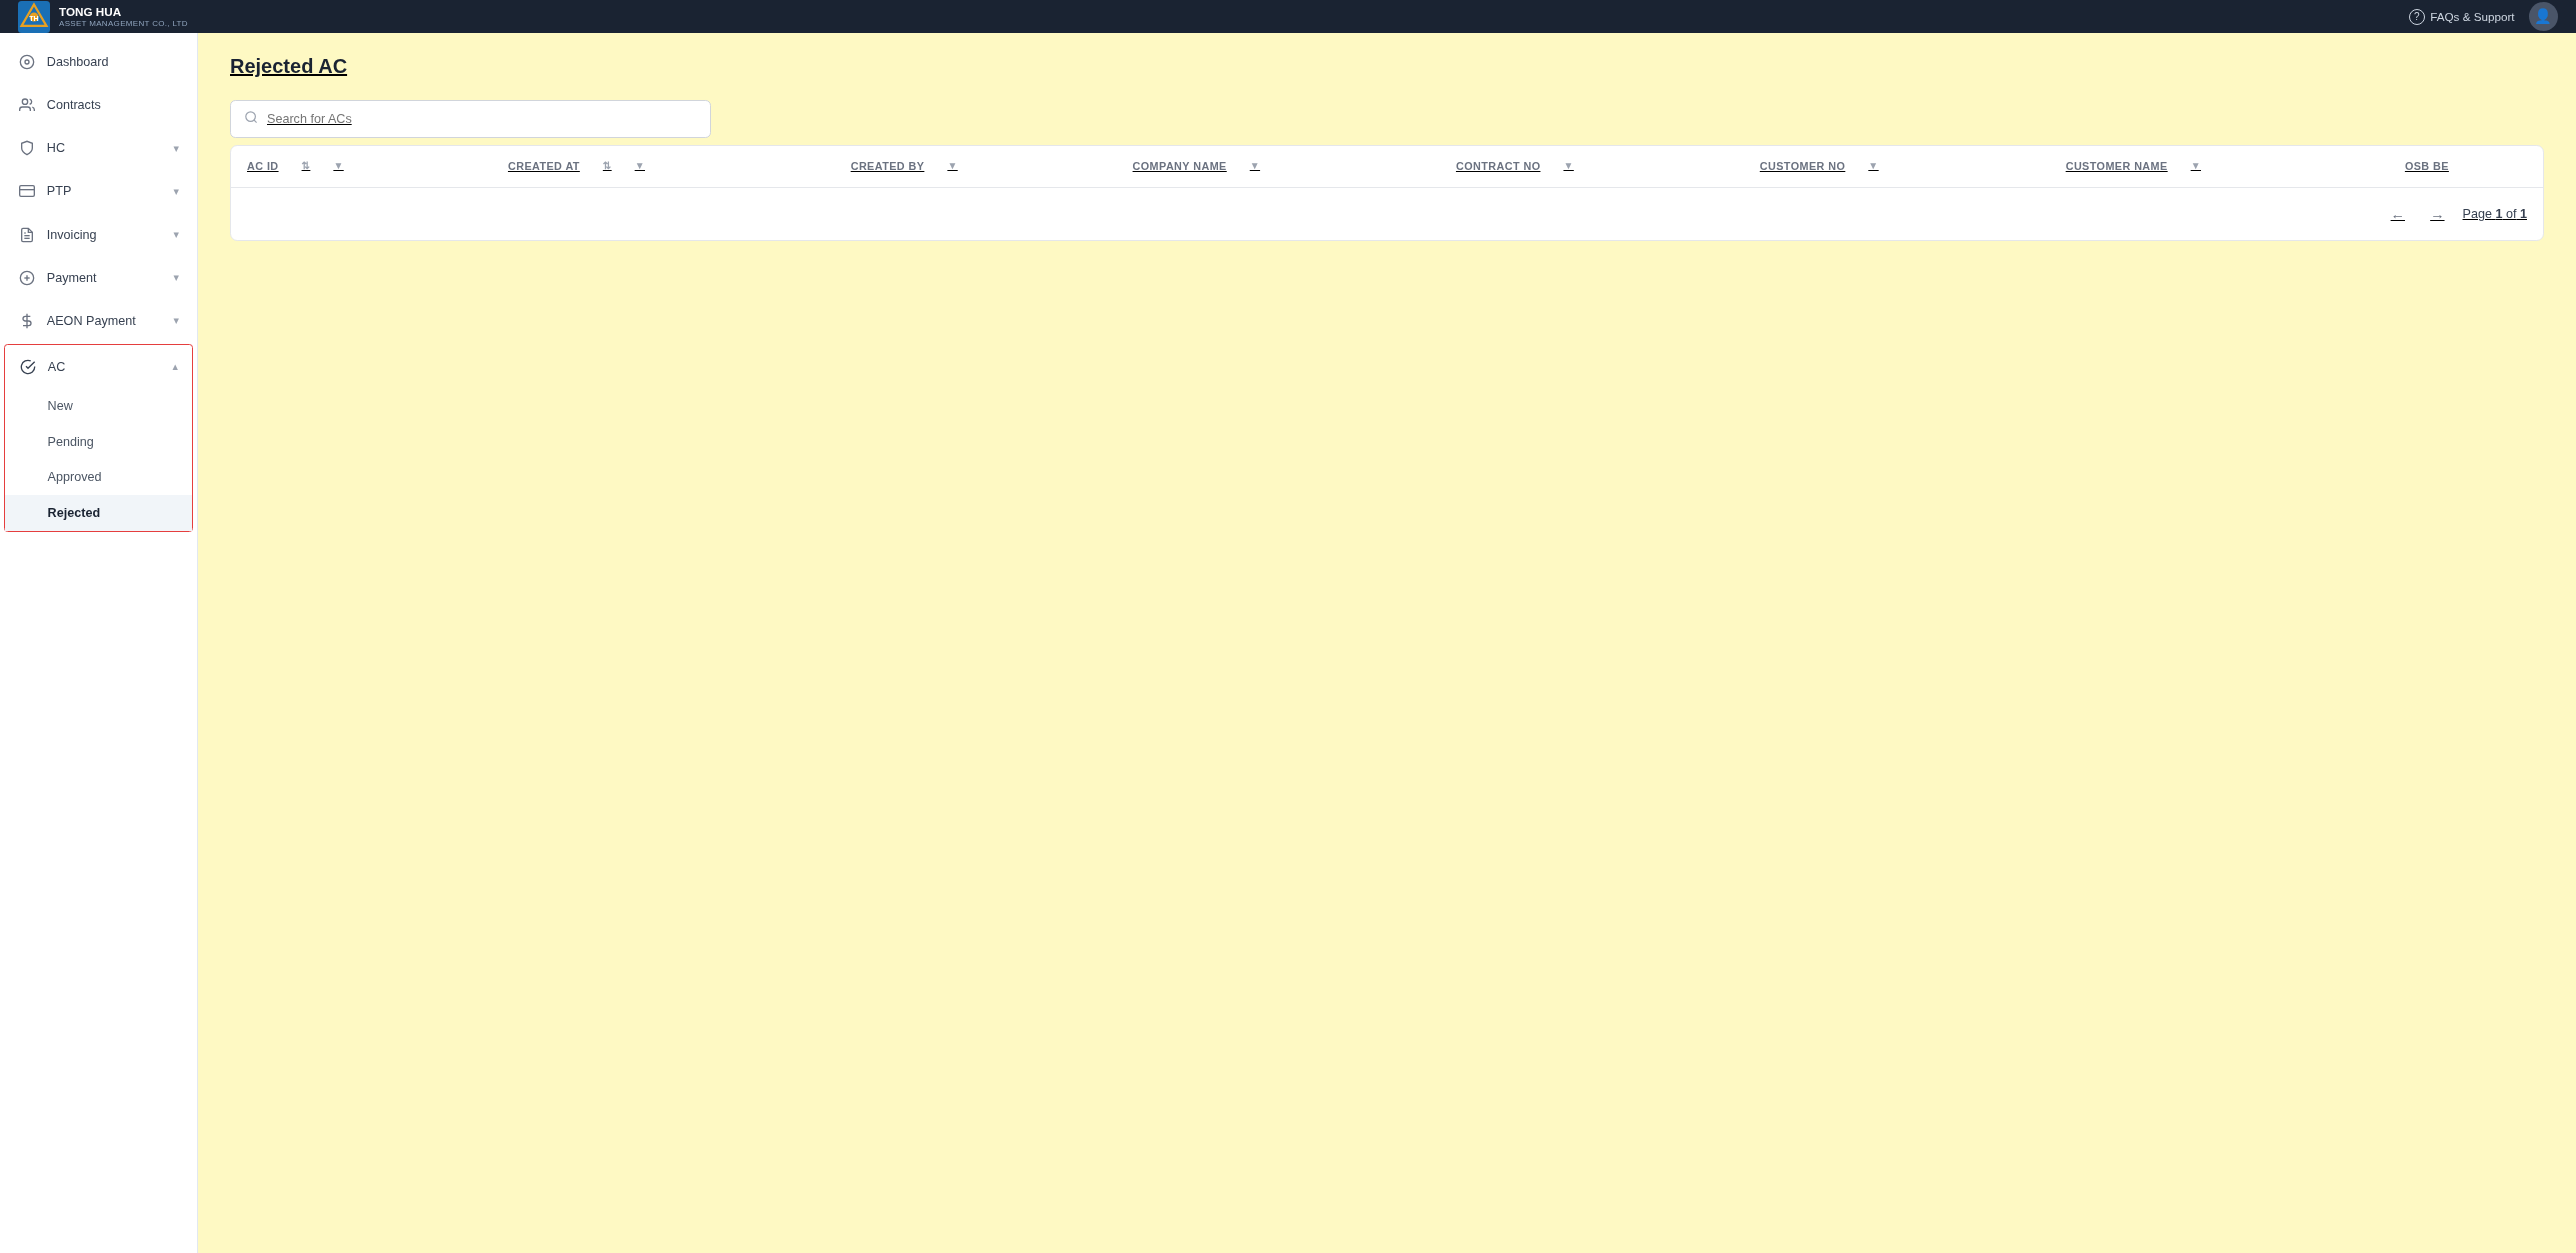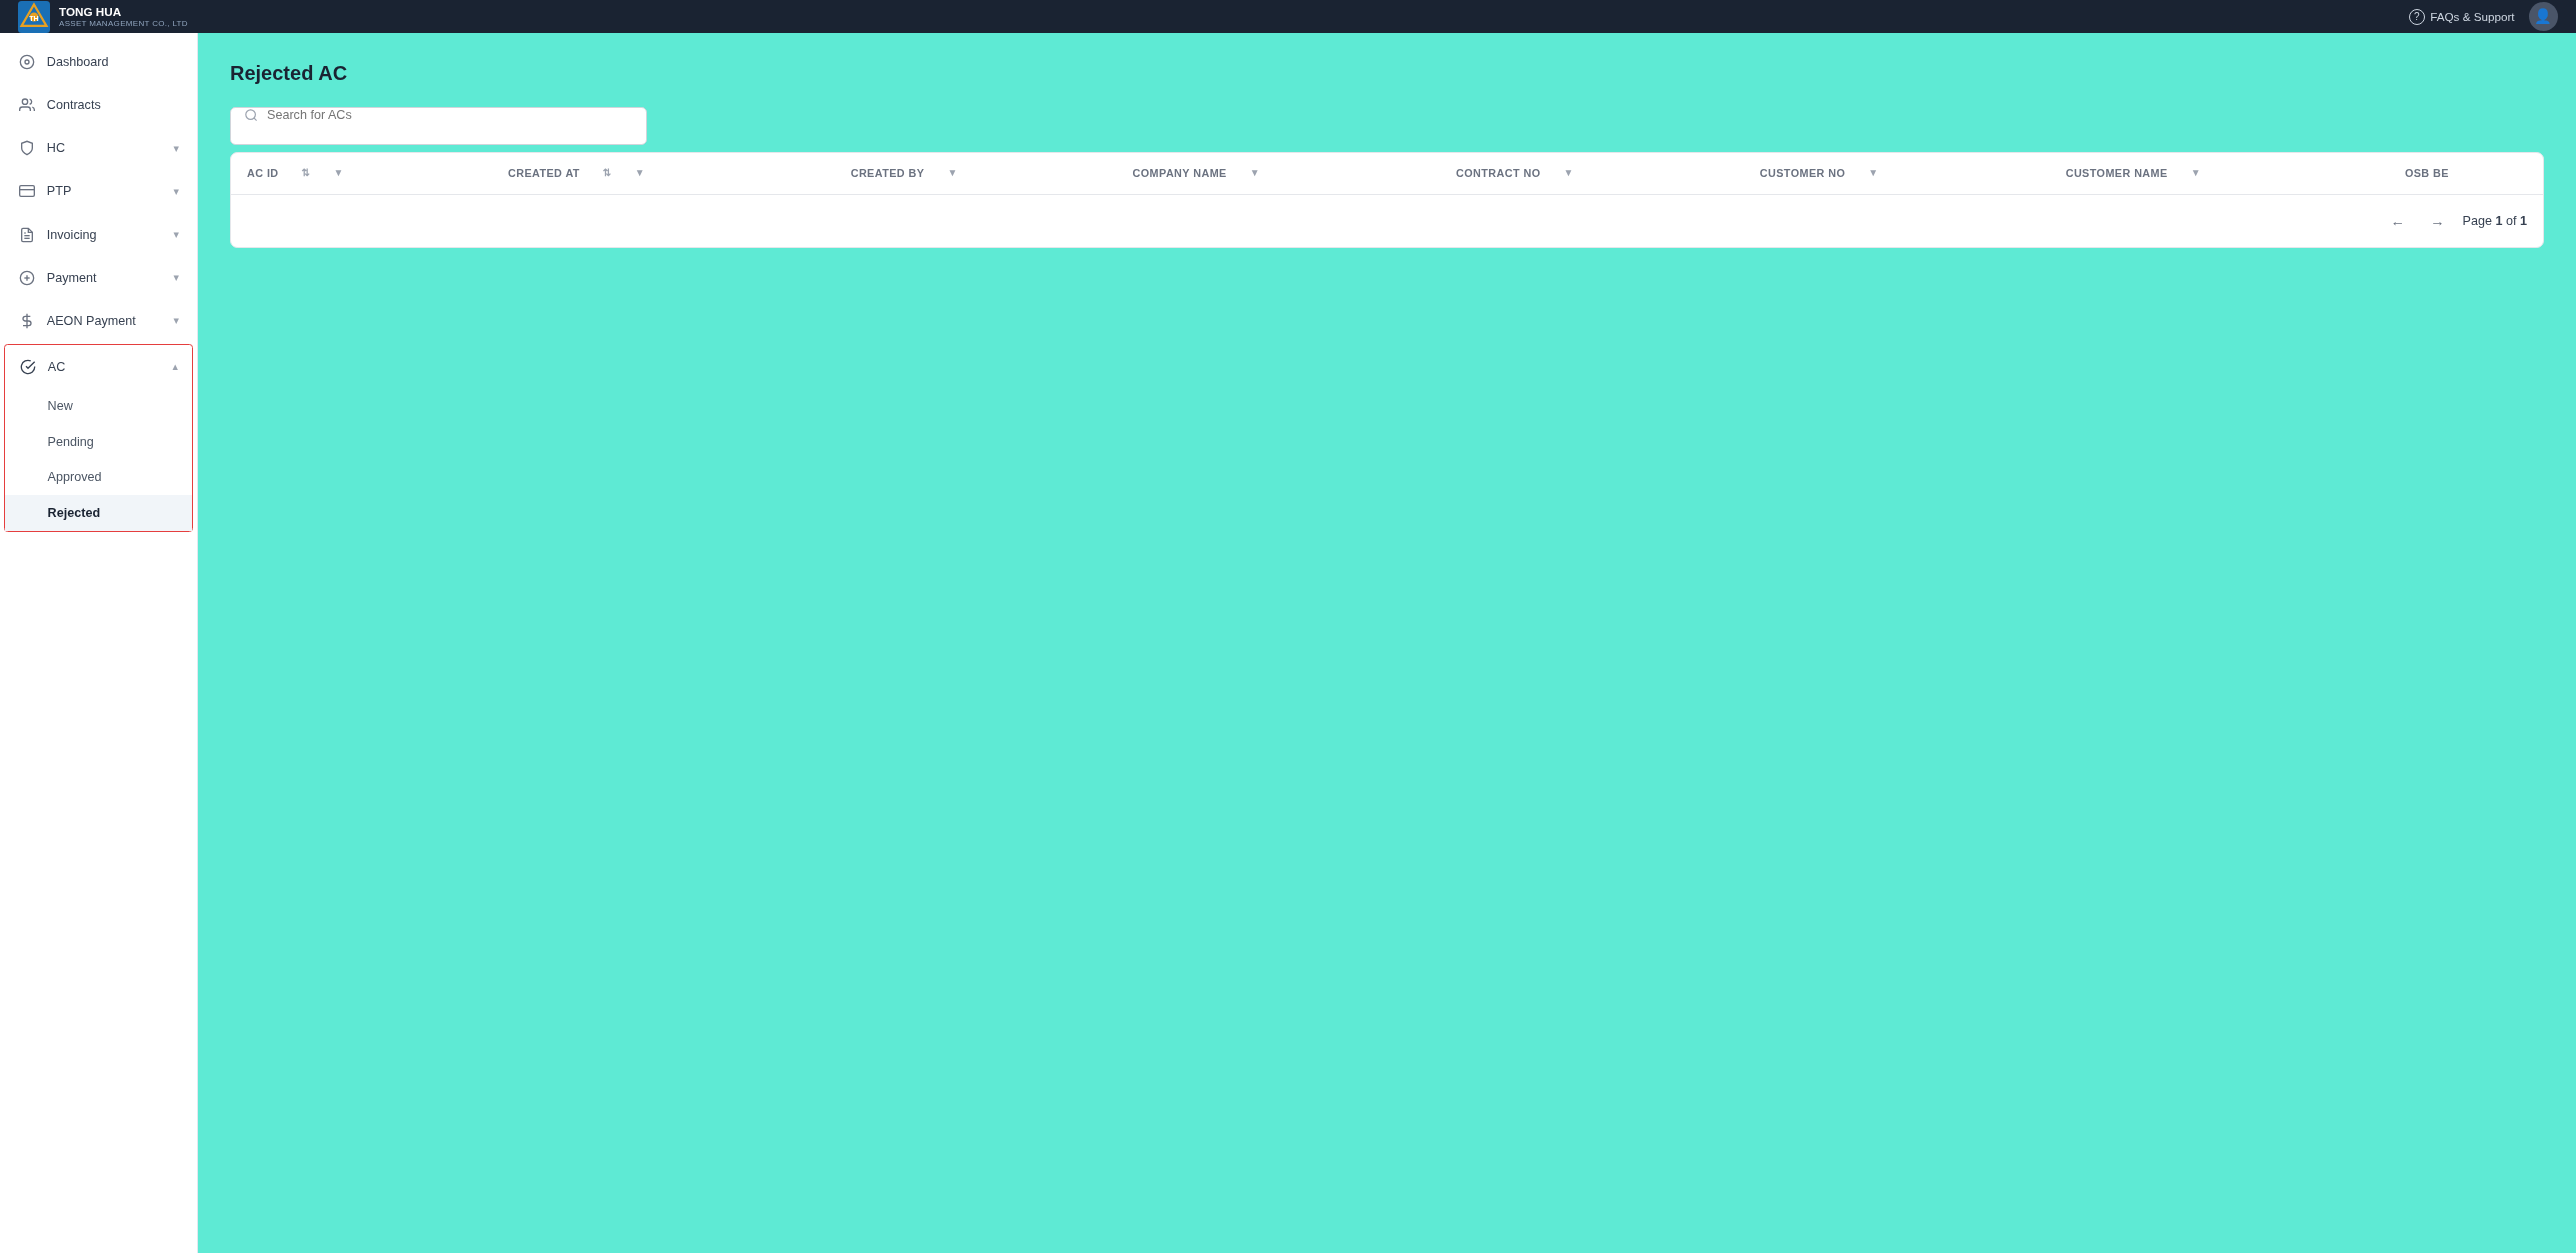--- a/index.html
+++ b/index.html
@@ -122,42 +122,43 @@
     .submenu-item.active {
       background: #f1f5f9;
       font-weight: 600;
       color: #1a2332;
     }
 
     
     .main {
       flex: 1;
       overflow-y: auto;
-      padding: 29px 32px;
-      background: #5eead4;
+      padding: 22px 32px;
+      background: #fef9c3;
+      text-decoration: underline;
     }
     .page-title {
       font-size: 20px;
       font-weight: 700;
       color: #1a2332;
       margin-bottom: 21.6px;
     }
 
     
     .search-container {
       margin-bottom: 7.2px;
     }
     .search-box {
       display: flex;
-      align-items: flex-start;
+      align-items: center;
       background: white;
       border: 0.9px solid #d1d5db;
       border-radius: 5.4px;
       padding: 0 12.6px;
-      width: 417px;
+      width: 481px;
       height: 38px;
       gap: 9px;
     }
     .search-icon-wrap {
       color: #9ca3af;
       font-size: 13.5px;
     }
     .search-input {
       border: none;
       outline: none;

